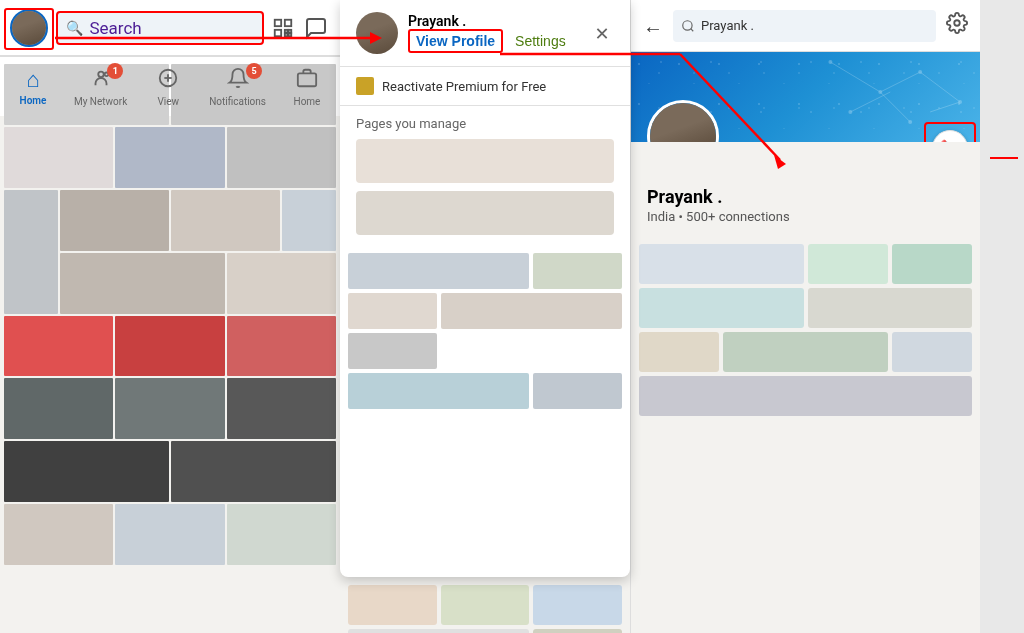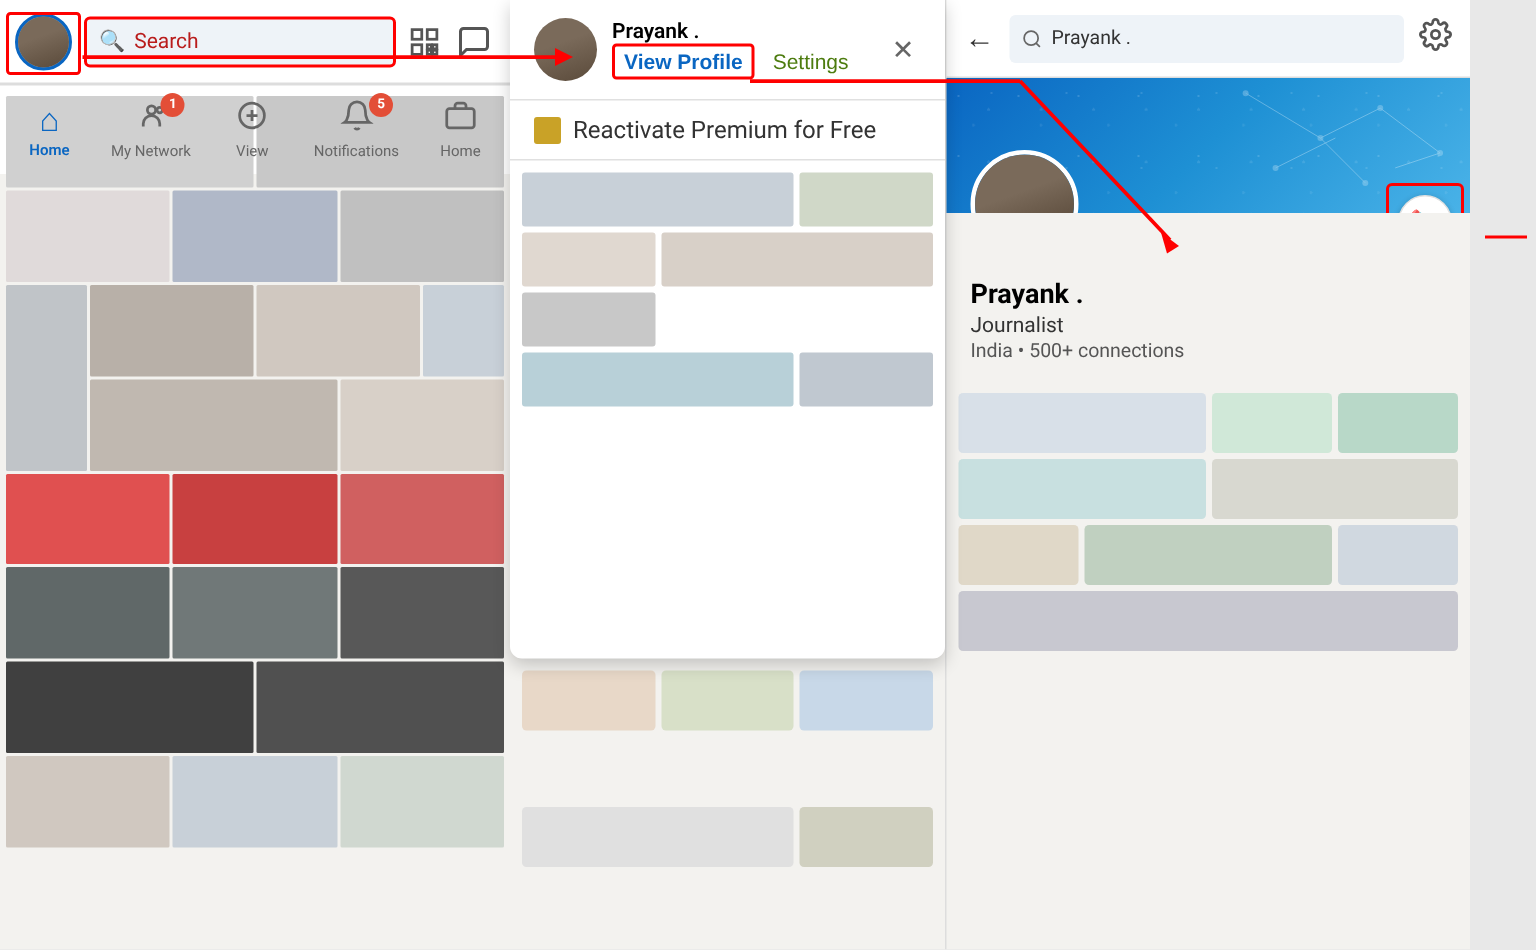--- a/index.html
+++ b/index.html
@@ -76,22 +76,22 @@
       gap: 6px;
       border: 2px solid red;
     }
 
     .search-icon-svg {
       color: #666;
       font-size: 14px;
     }
 
     .search-placeholder {
-      font-size: 14px;
-      color: #b91c1c;
+      font-size: 17px;
+      color: #4c1d95;
     }
 
     .qr-icon {
       width: 22px;
       height: 22px;
       flex-shrink: 0;
       cursor: pointer;
     }
 
     .msg-icon {
@@ -253,21 +253,21 @@
     }
 
     .premium-icon {
       width: 18px;
       height: 18px;
       background: #c9a227;
       border-radius: 2px;
     }
 
     .premium-text {
-      font-size: 16px;
+      font-size: 13px;
       color: #333;
     }
 
     .pages-section {
       padding: 10px 16px;
     }
 
     .pages-label {
       font-size: 13px;
       color: #666;
@@ -611,20 +611,27 @@
         </div>
       </div>
       <div class="close-btn">✕</div>
     </div>
 
     <div class="premium-banner">
       <div class="premium-icon"></div>
       <span class="premium-text">Reactivate Premium for Free</span>
     </div>
 
+    <div class="pages-section">
+      <div class="pages-label">Pages you manage</div>
+      <div class="pages-grid">
+        <div class="page-placeholder" style="background:#e8e0d8"></div>
+        <div class="page-placeholder" style="background:#ddd8d0"></div>
+      </div>
+    </div>
 
     <div class="mosaic-mid" style="padding: 8px">
       <div style="background:#c8d0d8; border-radius:2px; grid-column:1/3"></div>
       <div style="background:#d0d8c8; border-radius:2px"></div>
       <div style="background:#e0d8d0; border-radius:2px"></div>
       <div style="background:#d8d0c8; border-radius:2px; grid-column:2/4"></div>
       <div style="background:#c8c8c8; border-radius:2px; height:36px"></div>
       <div style="background:#b8d0d8; border-radius:2px; height:36px; grid-column:1/3"></div>
       <div style="background:#c0c8d0; border-radius:2px; height:36px"></div>
     </div>
@@ -682,21 +689,20 @@
       <div style="width:100%;height:100%;background:linear-gradient(160deg,#7a6a5a 40%,#4a3a2a 100%)"></div>
     </div>
     <div class="edit-btn">
       <span class="edit-icon">✏️</span>
     </div>
     <div class="red-box-edit"></div>
   </div>
 
   <div class="profile-info">
     <div class="profile-name">Prayank .</div>
-    <div class="profile-title">Journalist</div>
     <div class="profile-location">India • 500+ connections</div>
   </div>
 
   <div class="right-content">
     <div class="mosaic-right">
       <div style="background:#d8e0e8; border-radius:3px; grid-column:1/3"></div>
       <div style="background:#d0e8d8; border-radius:3px"></div>
       <div style="background:#b8d8c8; border-radius:3px"></div>
       <div style="background:#c8e0e0; border-radius:3px; grid-column:1/3"></div>
       <div style="background:#d8d8d0; border-radius:3px; grid-column:3/5"></div>

